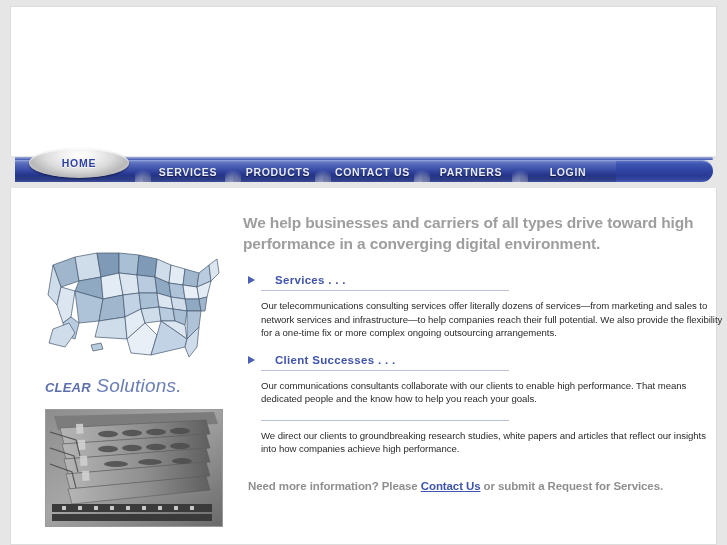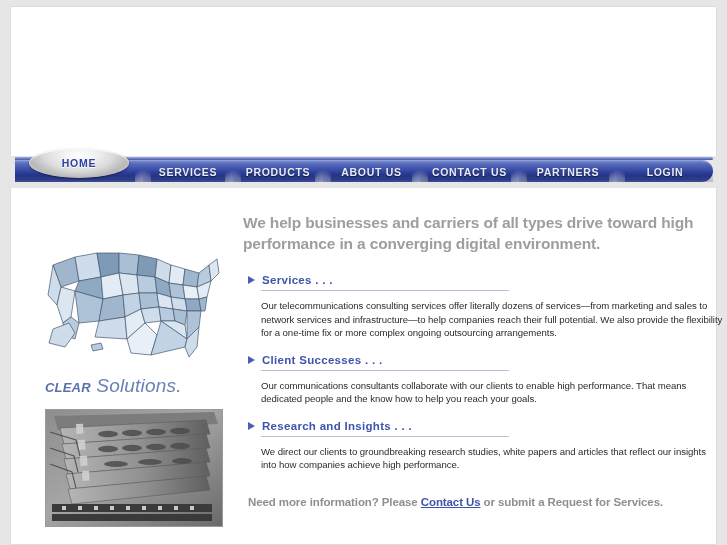--- a/index.html
+++ b/index.html
@@ -179,21 +179,21 @@
     font-weight: bold;
     line-height: 21px;
     letter-spacing: -0.15px;
     margin-bottom: 20px;
   }
 
   .section { margin-bottom: 14px; }
   .sec-head {
     display: flex;
     align-items: center;
-    gap: 7px;
+    gap: 20px;
     padding-left: 5px;
     cursor: pointer;
   }
   .tri {
     width: 0; height: 0;
     border-left: 7px solid #4a5fb5;
     border-top: 4.5px solid transparent;
     border-bottom: 4.5px solid transparent;
     flex: 0 0 auto;
   }
@@ -239,21 +239,20 @@
 
   <div id="banner"></div>
 
   <div id="navwrap">
     <div id="navtop"></div>
     <div id="navbar">
       <div class="navtabs">
         <div class="navtab" style="width:128px"></div>
         <div class="navtab" style="width:90px">SERVICES</div>
         <div class="navtab" style="width:90px">PRODUCTS</div>
-        <div class="navtab" style="width:97px">ABOUT US</div>
         <div class="navtab" style="width:99px">CONTACT US</div>
         <div class="navtab" style="width:98px">PARTNERS</div>
         <div class="navtab" style="width:96px">LOGIN</div>
       </div>
     </div>
     <div id="home-tab">
       <span id="home-label">HOME</span>
     </div>
   </div>
 
@@ -412,24 +411,20 @@
       <div class="section">
         <div class="sec-head">
           <span class="tri"></span>
           <span class="sec-title">Client Successes . . .</span>
         </div>
         <div class="rule"></div>
         <div class="sec-body">Our communications consultants collaborate with our clients to enable high performance. That means dedicated people and the know how to help you reach your goals.</div>
       </div>
 
       <div class="section">
-        <div class="sec-head">
-          <span class="tri"></span>
-          <span class="sec-title">Research and Insights . . .</span>
-        </div>
         <div class="rule"></div>
         <div class="sec-body">We direct our clients to groundbreaking research studies, white papers and articles that reflect our insights into how companies achieve high performance.</div>
       </div>
 
       <div id="moreinfo">
         <span>Need more information? Please </span><span id="contact-link">Contact Us</span><span> or submit a Request for Services.</span>
       </div>
     </div>
 
   </div>

